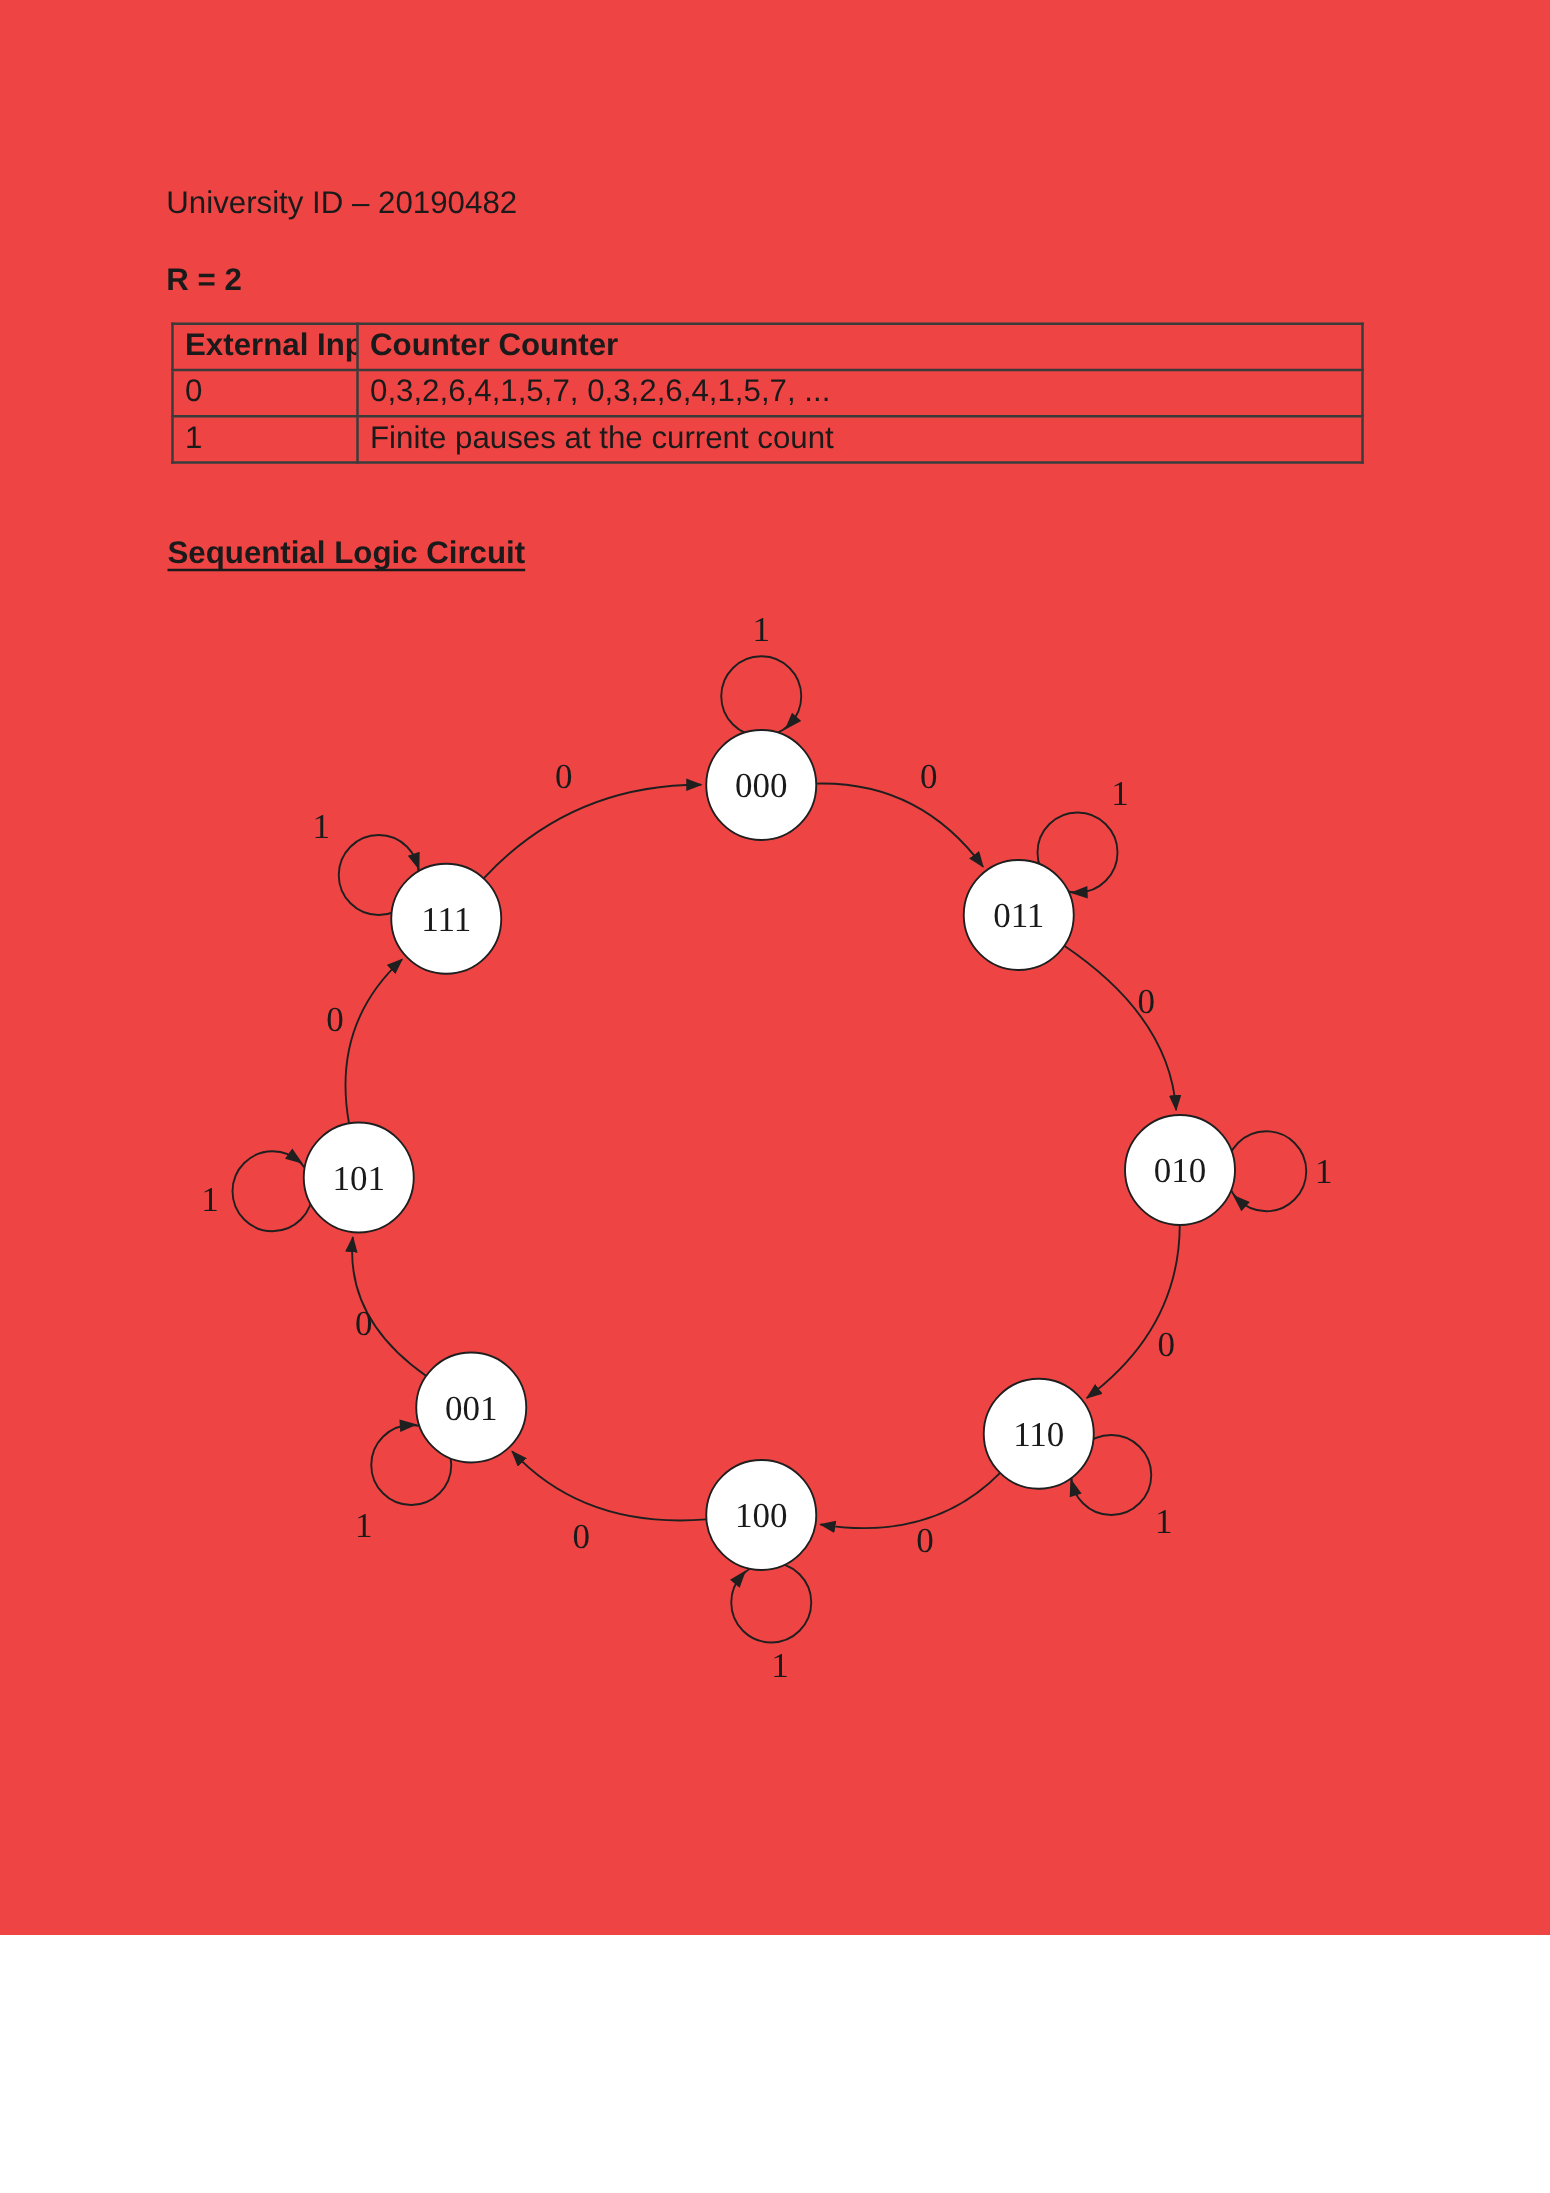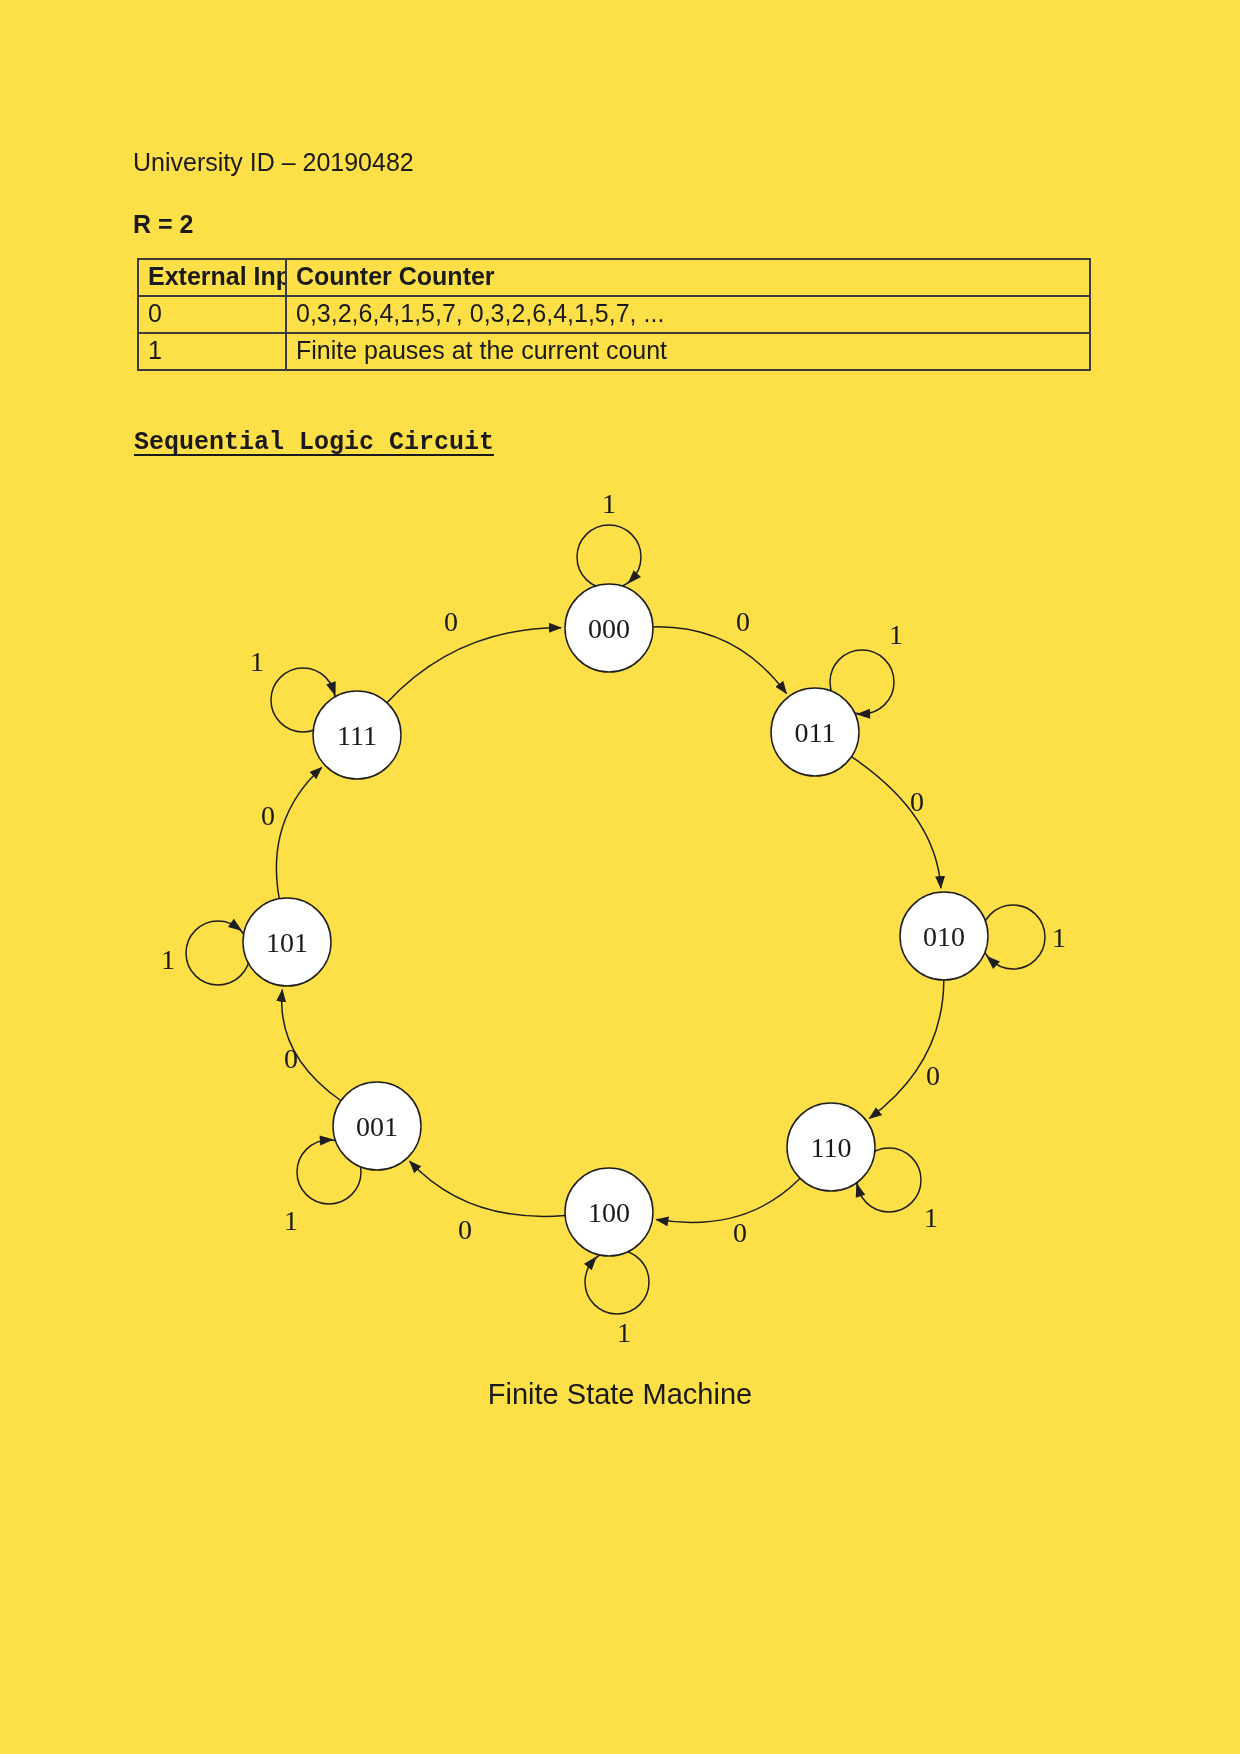--- a/index.html
+++ b/index.html
@@ -1,24 +1,24 @@
 <!DOCTYPE html>
 <html><head>
 <meta charset="utf-8">
 <style>
   html,body{margin:0;padding:0;}
   body{width:1240px;height:1754px;background:#ffffff;font-family:"Liberation Sans",sans-serif;}
-  .page{position:relative;width:1240px;height:1754px;background:#fde047;overflow:hidden;color:#1a1a1a;}
+  .page{position:relative;width:1240px;height:1548px;background:#ef4444;overflow:hidden;color:#1a1a1a;}
   .uid{position:absolute;left:133px;top:148px;font-size:25px;}
   .rval{position:absolute;left:133px;top:210px;font-size:25px;font-weight:bold;}
   .behavior-table{position:absolute;left:137px;top:258px;width:954px;border-collapse:collapse;table-layout:fixed;}
   .behavior-table th,.behavior-table td{border:2px solid #3b3b3b;font-size:25px;text-align:left;padding:1px 9px 3px 9px;height:31px;white-space:nowrap;overflow:hidden;}
   .behavior-table th{font-weight:bold;}
   .col-input{width:128px;}
-  .heading{position:absolute;left:134px;top:428px;font-size:25px;font-weight:bold;text-decoration:underline;text-decoration-thickness:2px;text-underline-offset:5px;font-family:Liberation Mono, monospace;}
+  .heading{position:absolute;left:134px;top:428px;font-size:25px;font-weight:bold;text-decoration:underline;text-decoration-thickness:2px;text-underline-offset:5px;}
   #fsm{position:absolute;left:0;top:0;width:1240px;height:1754px;}
   .fsm-label{font-family:"Liberation Serif","DejaVu Serif",serif;font-size:28px;fill:#1a1a1a;text-anchor:middle;}
   .caption{position:absolute;left:0;top:1378px;width:1240px;text-align:center;font-size:29px;}
 </style>
 </head>
 <body>
 
 <div class="page">
 
   <div class="uid">University ID – 20190482</div>
@@ -100,15 +100,14 @@
       <path d="M596.8103557222495,1256.205072903032 L584.0324361201468,1263.8027548286063 L591.7363793313938,1270.1784319689486 Z" fill="#1f1f1f"></path>
       <text x="624" y="1332" dy="0.35em" class="fsm-label">1</text>
       <path d="M333.8558877682355,1139.605241874922 L319.55430050562416,1135.5475822329718 L320.21949061086184,1145.5254338115378 Z" fill="#1f1f1f"></path>
       <text x="291" y="1220" dy="0.35em" class="fsm-label">1</text>
       <path d="M242.29575649745823,931.0291962774181 L233.80967886915946,918.8231942093172 L227.99729693196846,926.9605289213845 Z" fill="#1f1f1f"></path>
       <text x="168" y="959" dy="0.35em" class="fsm-label">1</text>
       <path d="M335.53387019527656,696.185909005163 L335.69686553693623,681.3207338457981 L326.24313572067354,684.5806406789922 Z" fill="#1f1f1f"></path>
       <text x="257" y="661" dy="0.35em" class="fsm-label">1</text>
     </svg>
 
-  <div class="caption">Finite State Machine</div>
 
 </div>
 
 </body></html>

